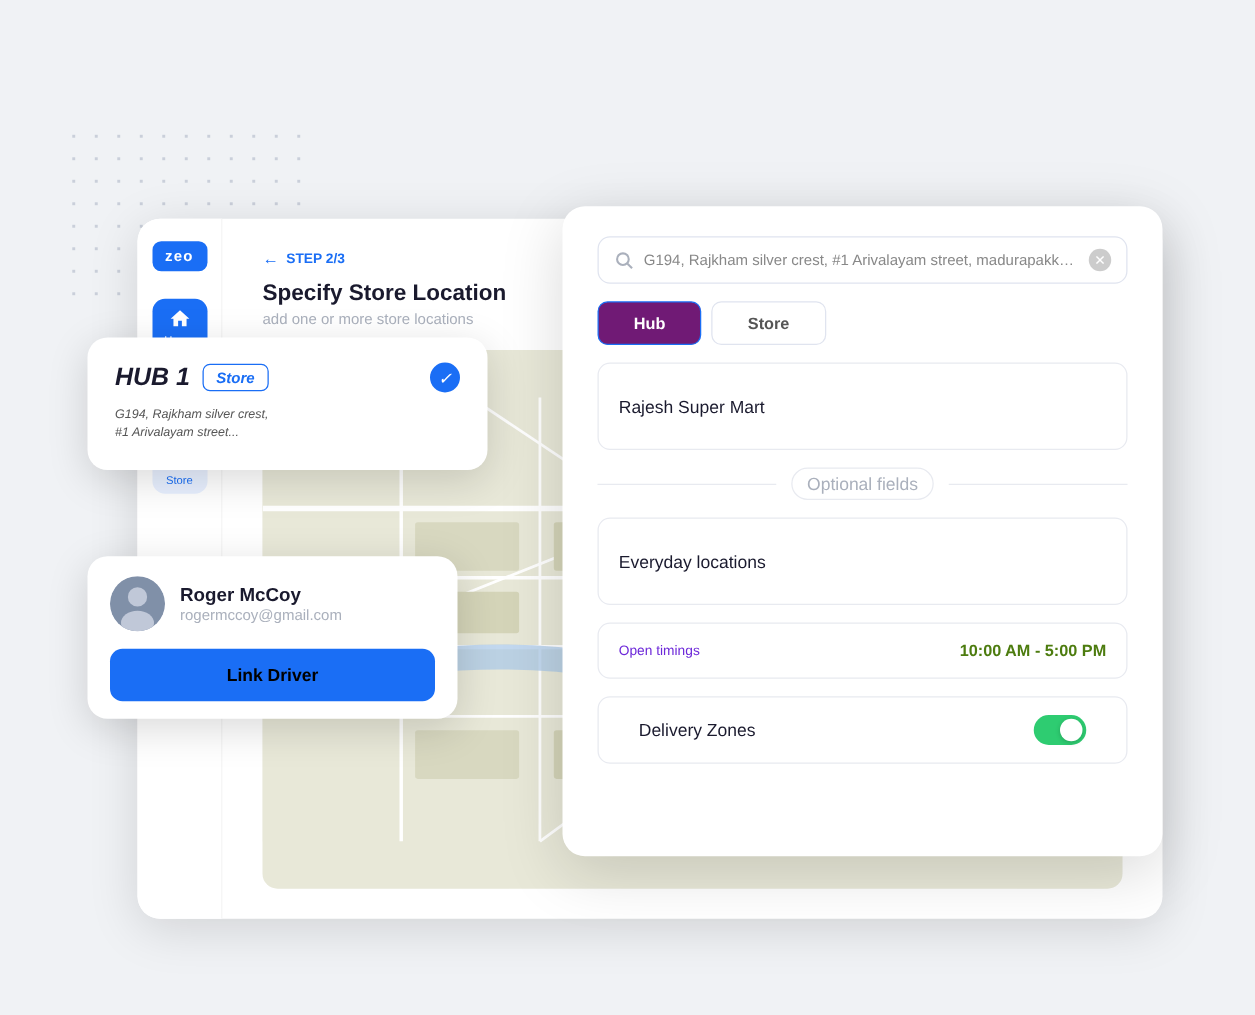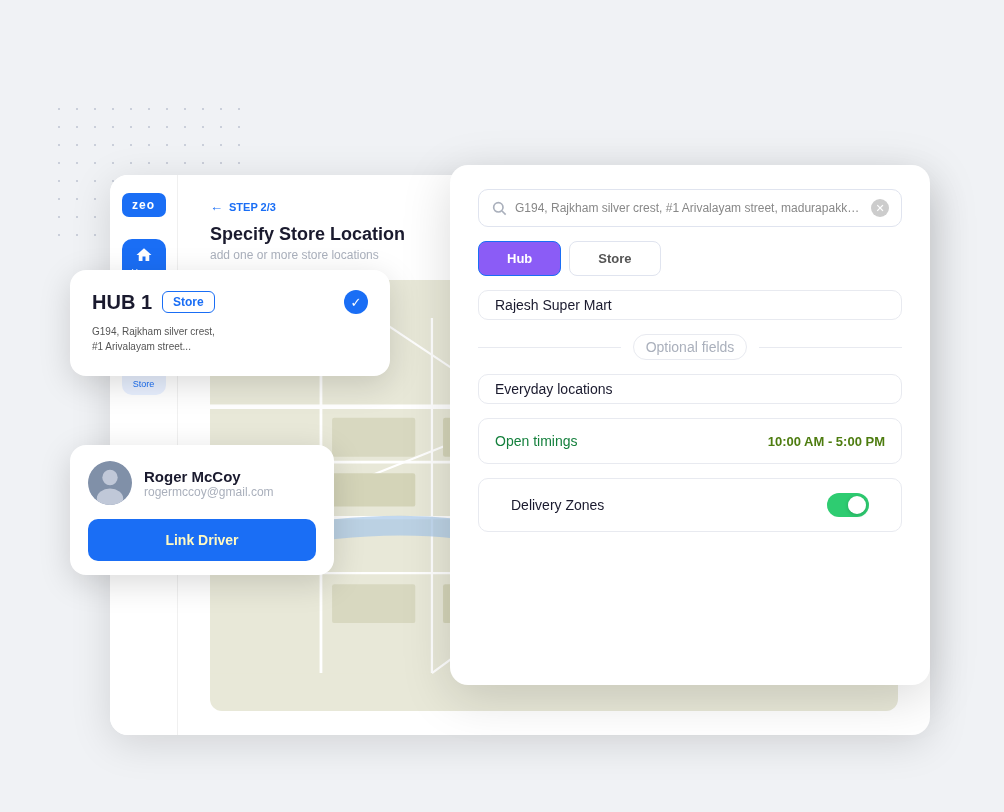--- a/index.html
+++ b/index.html
@@ -213,30 +213,30 @@
       border-radius: 8px;
       font-size: 13px;
       font-weight: 600;
       border: 1.5px solid #e0e4ef;
       cursor: pointer;
       background: #fff;
       color: #555;
     }
 
     .toggle-btn.active {
-      background: #8b5cf6;
+      background: #701a75;
       color: #fff;
       border-color: #1a6ef5;
     }
 
     
     .form-field {
       border: 1.5px solid #e8eaf0;
       border-radius: 10px;
-      padding: 6px 16px;
+      padding: 26px 16px;
       font-size: 14px;
       color: #1a1a2e;
     }
 
     .optional-divider {
       display: flex;
       align-items: center;
       gap: 12px;
     }
 
@@ -261,22 +261,22 @@
     .timings-row {
       border: 1.5px solid #e8eaf0;
       border-radius: 10px;
       padding: 14px 16px;
       display: flex;
       align-items: center;
       justify-content: space-between;
     }
 
     .timings-label {
-      font-size: 14px;
-      color: #15803d;
+      font-size: 11px;
+      color: #6d28d9;
     }
 
     .timings-value {
       font-size: 13px;
       color: #4d7c0f;
       font-weight: 600;
     }
 
     
     .delivery-row {
@@ -320,20 +320,21 @@
     .hub-card {
       position: absolute;
       top: 270px;
       left: 70px;
       width: 320px;
       background: #fff;
       border-radius: 16px;
       box-shadow: 0 8px 32px rgba(0,0,0,0.15);
       padding: 20px 22px 22px;
       z-index: 20;
+      font-style: italic;
     }
 
     .hub-header {
       display: flex;
       align-items: center;
       gap: 10px;
       margin-bottom: 10px;
     }
 
     .hub-title {
@@ -370,21 +371,21 @@
       color: #555;
       line-height: 1.5;
       margin-bottom: 0;
     }
 
     
     .driver-card {
       position: absolute;
       top: 445px;
       left: 70px;
-      width: 264px;
+      width: 296px;
       background: #fff;
       border-radius: 16px;
       box-shadow: 0 8px 32px rgba(0,0,0,0.15);
       padding: 16px 18px 14px;
       z-index: 20;
     }
 
     .driver-info {
       display: flex;
       align-items: center;
@@ -413,21 +414,21 @@
     }
 
     .driver-email {
       font-size: 12px;
       color: #aab0bc;
     }
 
     .link-driver-btn {
       width: 100%;
       background: #1a6ef5;
-      color: #fef9c3;
+      color: #000000;
       border: none;
       border-radius: 10px;
       padding: 13px;
       font-size: 14px;
       font-weight: 600;
       cursor: pointer;
       text-align: center;
     }
   </style>
 </head>

